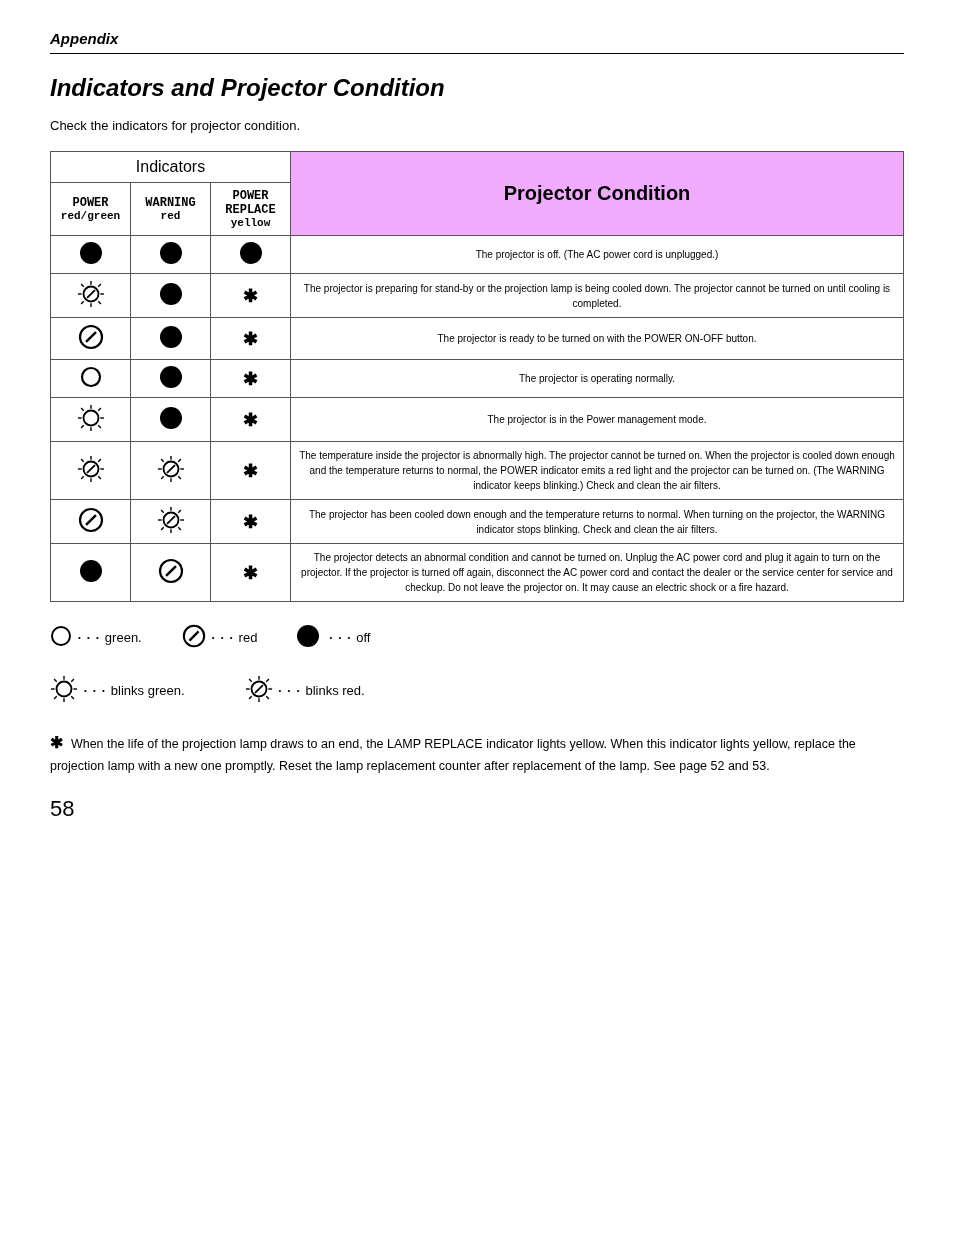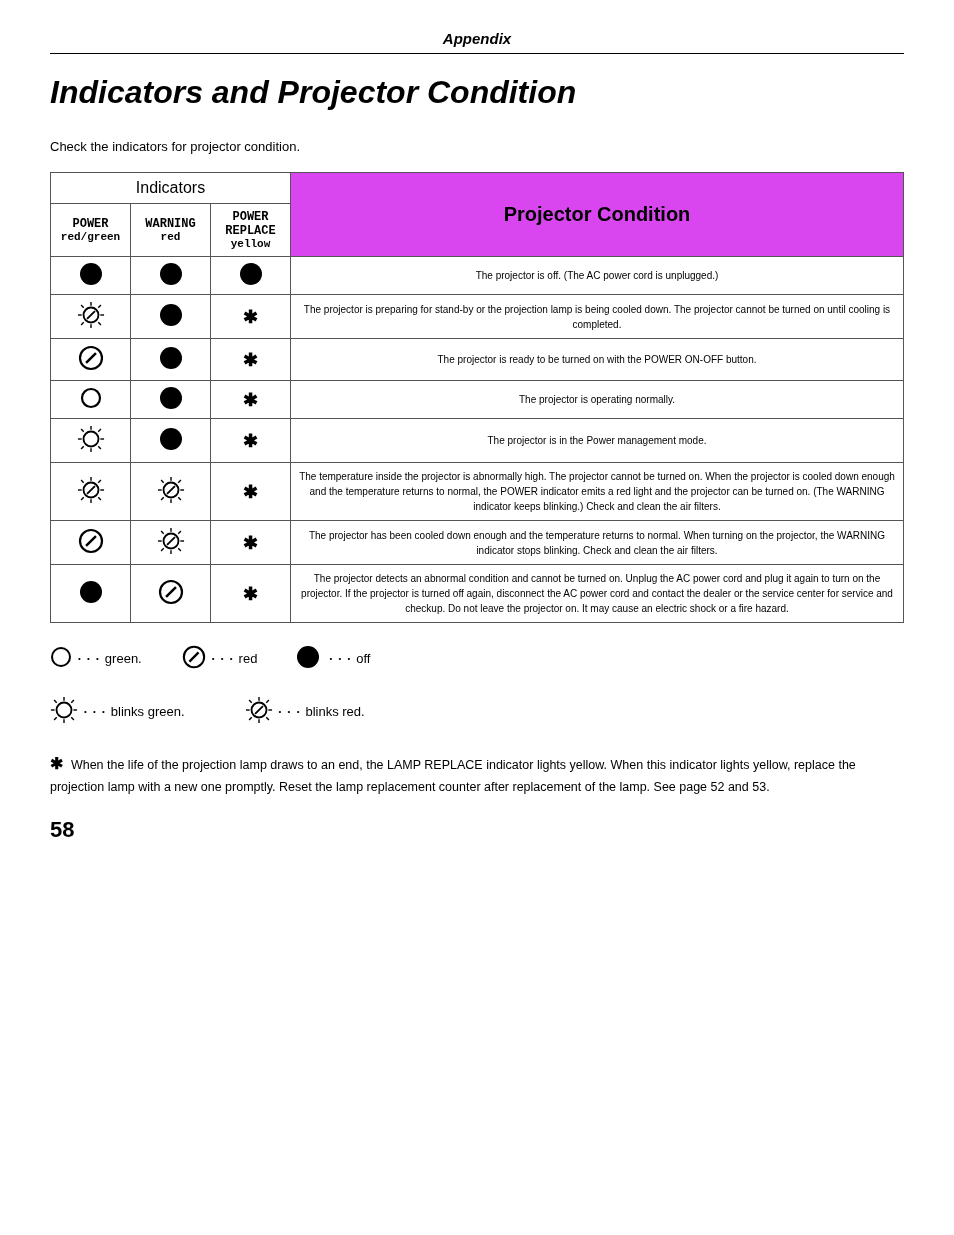--- a/index.html
+++ b/index.html
@@ -13,28 +13,27 @@
       padding: 30px 50px 40px 50px;
     }
 
     .appendix-header {
       font-style: italic;
       font-size: 15px;
       font-weight: bold;
       border-bottom: 1.5px solid #000;
       padding-bottom: 6px;
       margin-bottom: 20px;
-      text-align: center;
     }
 
     .section-title {
       font-style: italic;
       font-weight: bold;
-      font-size: 32px;
-      margin-bottom: 28px;
+      font-size: 24px;
+      margin-bottom: 16px;
     }
 
     .intro-text {
       font-size: 13px;
       margin-bottom: 18px;
     }
 
     
     .main-table {
       width: 100%;
@@ -55,21 +54,21 @@
       font-size: 16px;
       text-align: center;
       background: #fff;
     }
 
     .projector-condition-header {
       font-weight: bold;
       font-size: 20px;
       text-align: center;
       vertical-align: middle;
-      background: #d946ef;
+      background: #f0abfc;
     }
 
     .sub-header {
       font-size: 11px;
       font-weight: bold;
       text-align: center;
       background: #fff;
       vertical-align: top;
       padding: 5px 4px;
       font-family: Liberation Mono, monospace;
@@ -147,21 +146,21 @@
     }
 
     .footnote-asterisk {
       font-size: 16px;
       font-weight: bold;
       margin-right: 4px;
     }
 
     .page-number {
       font-size: 22px;
-      font-weight: bold;
+      font-weight: normal;
     }
 
     .col-power { width: 80px; }
     .col-warning { width: 80px; }
     .col-lamp { width: 80px; }
   </style>
 </head>
 <body>
 
 <svg width="0" height="0" style="position:absolute">

